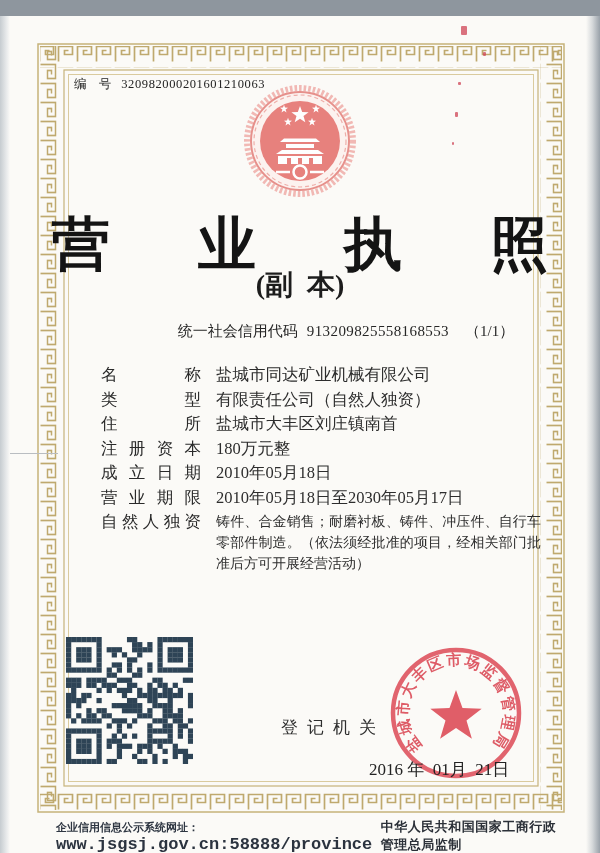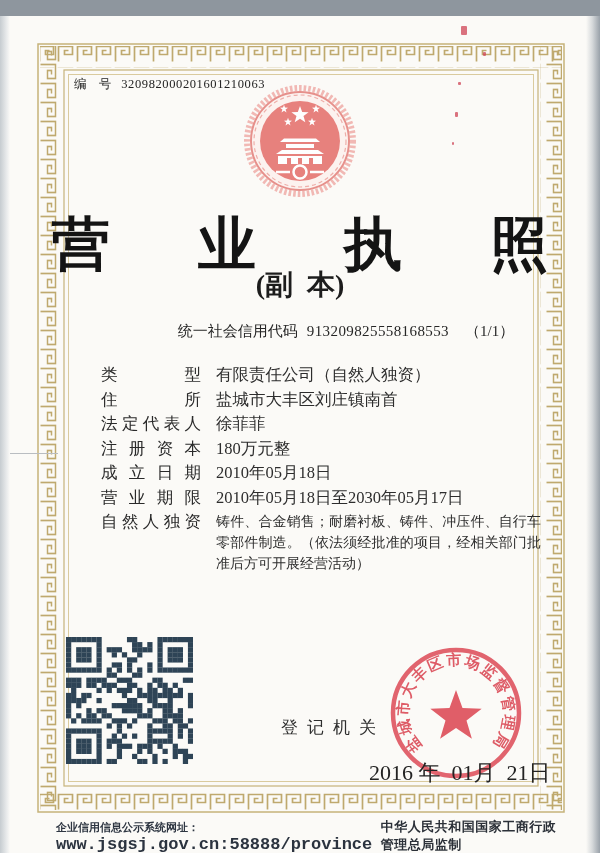--- a/index.html
+++ b/index.html
@@ -48,21 +48,21 @@
   .f-label{display:inline-block;width:100px;text-align:justify;text-align-last:justify;
     color:#2a2a2a;flex:none;}
   .f-value{margin-left:15px;color:#2d2d2d;}
   .f-row.scope .f-value{font-size:14px;line-height:21px;width:332px;text-align:justify;}
 
   .qr{position:absolute;left:66px;top:621px;width:127px;height:127px;z-index:2;}
 
   .reg-label{position:absolute;left:281px;top:700px;font-size:17px;letter-spacing:9px;
     color:#2e2e2e;font-weight:400;z-index:2;}
   .seal{position:absolute;left:388px;top:629px;width:136px;height:136px;z-index:3;}
-  .reg-date{position:absolute;left:369px;top:742px;font-size:22px;color:#232323;
+  .reg-date{position:absolute;left:369px;top:742px;font-size:17px;color:#232323;
     white-space:pre;z-index:4;}
 
   .footer{position:absolute;left:56px;top:801px;width:506px;display:flex;
     justify-content:space-between;align-items:baseline;z-index:2;}
   .footer .site{font-size:11px;font-weight:700;color:#2e3642;}
   .footer .url{font-family:"Liberation Mono",monospace;font-size:17px;font-weight:700;color:#2b333f;}
   .footer .issuer{font-size:13px;font-weight:700;color:#2b3038;letter-spacing:.5px;}
 </style>
 </head>
 <body>
@@ -118,30 +118,30 @@
 
   <div class="title">营 业 执 照</div>
   <div class="subtitle">(副  本)</div>
 
   <div class="credit-line">
     <span class="inner"><span>统一社会信用代码</span><span class="code">913209825558168553</span><span class="pg">（1/1）</span></span>
   </div>
 
   <div class="fields">
     <div class="f-row">
+      <span class="f-label">名称</span>
+      <span class="f-value">盐城市同达矿业机械有限公司</span>
+    </div>
+    <div class="f-row">
       <span class="f-label">类型</span>
       <span class="f-value">有限责任公司（自然人独资）</span>
     </div>
     <div class="f-row">
       <span class="f-label">住所</span>
       <span class="f-value">盐城市大丰区刘庄镇南首</span>
-    </div>
-    <div class="f-row">
-      <span class="f-label">法定代表人</span>
-      <span class="f-value">徐菲菲</span>
     </div>
     <div class="f-row">
       <span class="f-label">注册资本</span>
       <span class="f-value">180万元整</span>
     </div>
     <div class="f-row">
       <span class="f-label">成立日期</span>
       <span class="f-value">2010年05月18日</span>
     </div>
     <div class="f-row">

